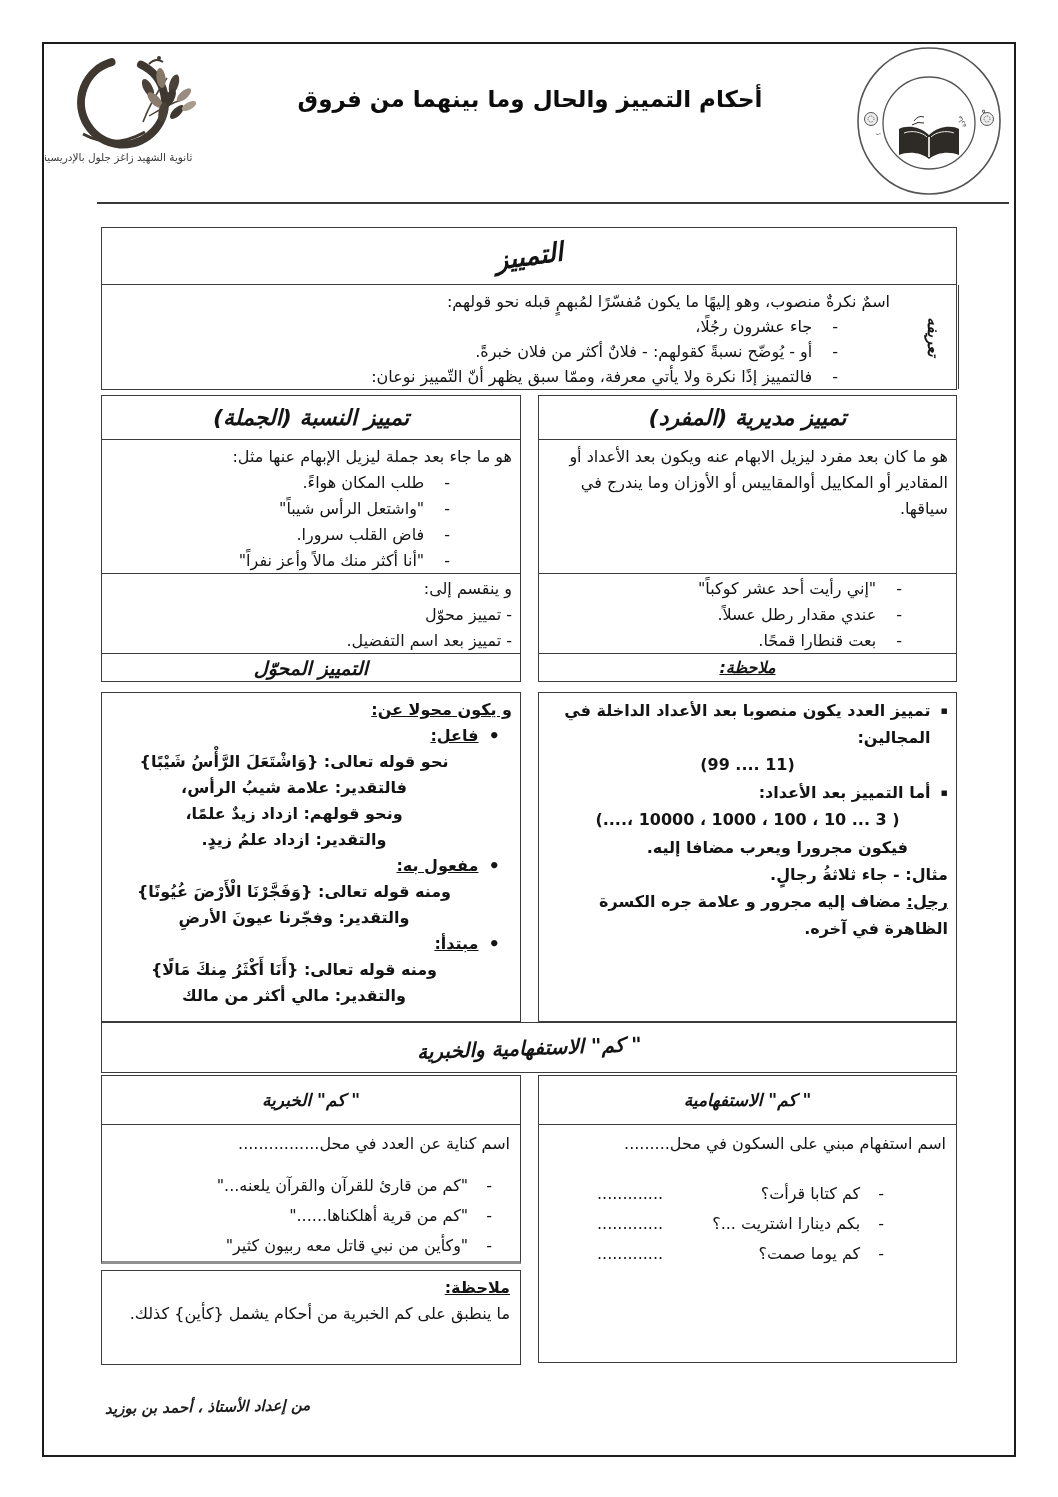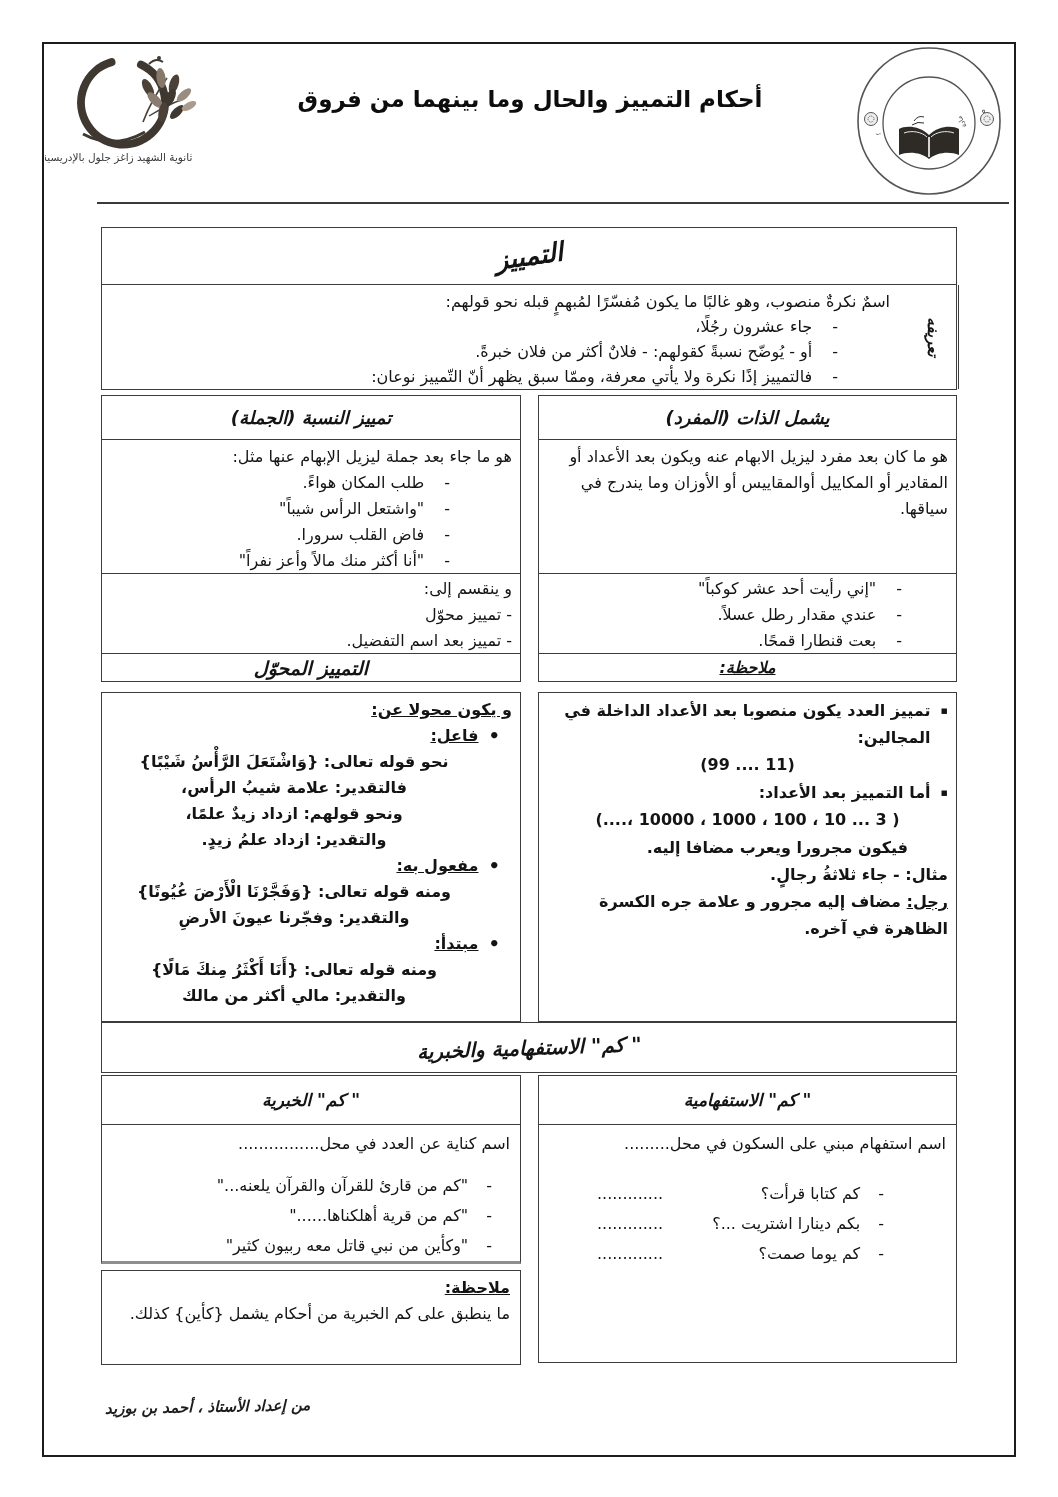--- a/index.html
+++ b/index.html
@@ -35,21 +35,21 @@
   .t-def{left:0;top:57px;width:856px;height:106px;}
   .def-side{position:absolute;top:0;left:806px;width:50px;height:100%;border-right:1px solid #3c3c3c;}
   .def-side span{position:absolute;left:50%;top:50%;transform:translate(-50%,-50%) rotate(90deg);
     font-size:15px;font-weight:700;font-style:italic;white-space:nowrap;}
   .def-body{position:absolute;right:60px;left:4px;top:2px;font-size:16px;line-height:25px;padding:2px 6px;}
   .def-body .li{padding-right:52px;}
   
   .colR{left:437px;width:419px;}
   .colL{left:0;width:420px;}
   .hdr{height:45px;}
-  .hdr .script{font-size:18px;}
+  .hdr .script{font-size:22px;}
   .r3{top:168px;height:45px;}
   .r4{top:212px;height:135px;padding:4px 8px;}
   .r5{top:346px;height:101px;padding:2px 8px;}
   .r6{top:426px;height:29px;}
   .r7{top:465px;height:330px;padding:4px 8px;font-weight:bold;}
   .r4 .li,.r5 .li{padding-right:46px;}
   .colL.r4 .li{padding-right:62px;}
   .note-line{line-height:27px;}
   .num-line{text-align:center;line-height:28px;}
   .muh .sect-line{padding-right:34px;text-align:center;}
@@ -145,35 +145,35 @@
 
     <div class="box t-title center">
       <span class="script">التمييز</span>
     </div>
 
     <div class="box t-def">
       <div class="def-side">
         <span>تعريفه</span>
       </div>
       <div class="def-body">
-        <div>اسمٌ نكرةٌ منصوب، وهو غالبًا ما يكون مُفسّرًا لمُبهمٍ قبله نحو قولهم:</div>
+        <div>اسمٌ نكرةٌ منصوب، وهو إليهًا ما يكون مُفسّرًا لمُبهمٍ قبله نحو قولهم:</div>
         <div class="li">
             <span>جاء عشرون رجُلًا،</span>
           </div>
         <div class="li">
             <span>أو - يُوضّح نسبةً كقولهم: - فلانٌ أكثر من فلان خبرةً.</span>
           </div>
         <div class="li">
             <span>فالتمييز إذًا نكرة ولا يأتي معرفة، وممّا سبق يظهر أنّ التّمييز نوعان:</span>
           </div>
       </div>
     </div>
 
     <div class="box colR r3 center hdr">
-      <span class="script">يشمل الذات (المفرد)</span>
+      <span class="script">تمييز مديرية (المفرد)</span>
     </div>
     <div class="box colL r3 center hdr">
       <span class="script">تمييز النسبة (الجملة)</span>
     </div>
 
     <div class="box colR r4 body-txt">
       <div>هو ما كان بعد مفرد ليزيل الابهام عنه ويكون بعد الأعداد أو المقادير أو المكاييل أوالمقاييس أو الأوزان وما يندرج في سياقها.</div>
     </div>
     <div class="box colL r4 body-txt">
       <div>هو ما جاء بعد جملة ليزيل الإبهام عنها مثل:</div>

